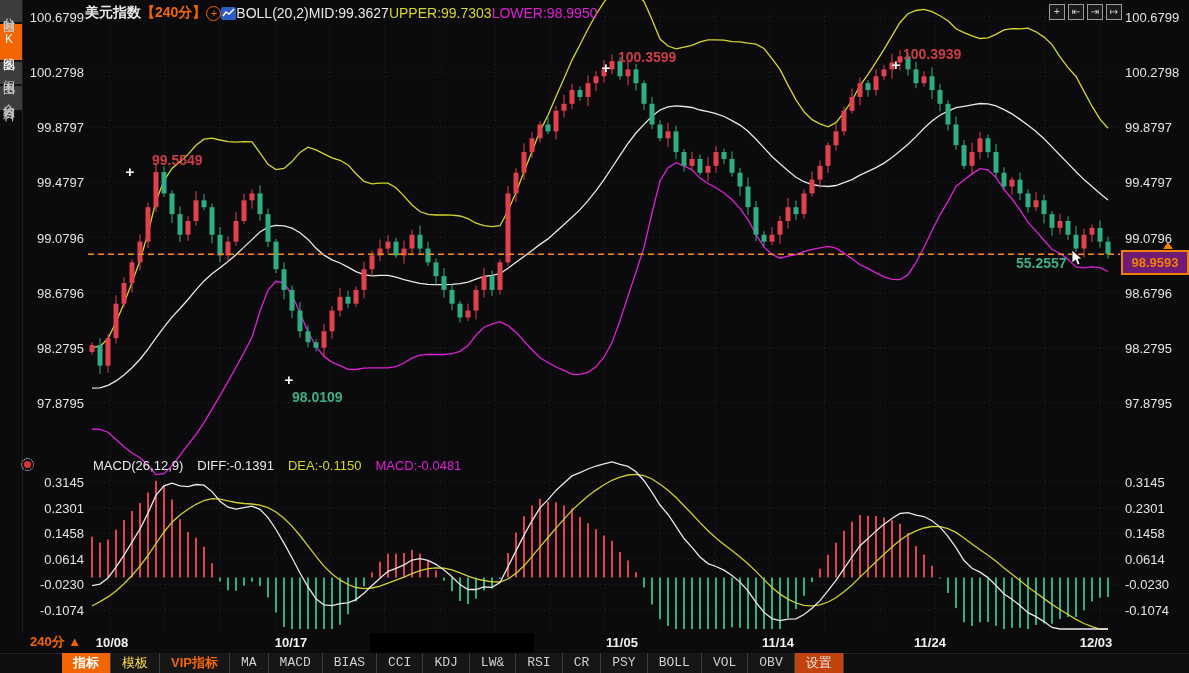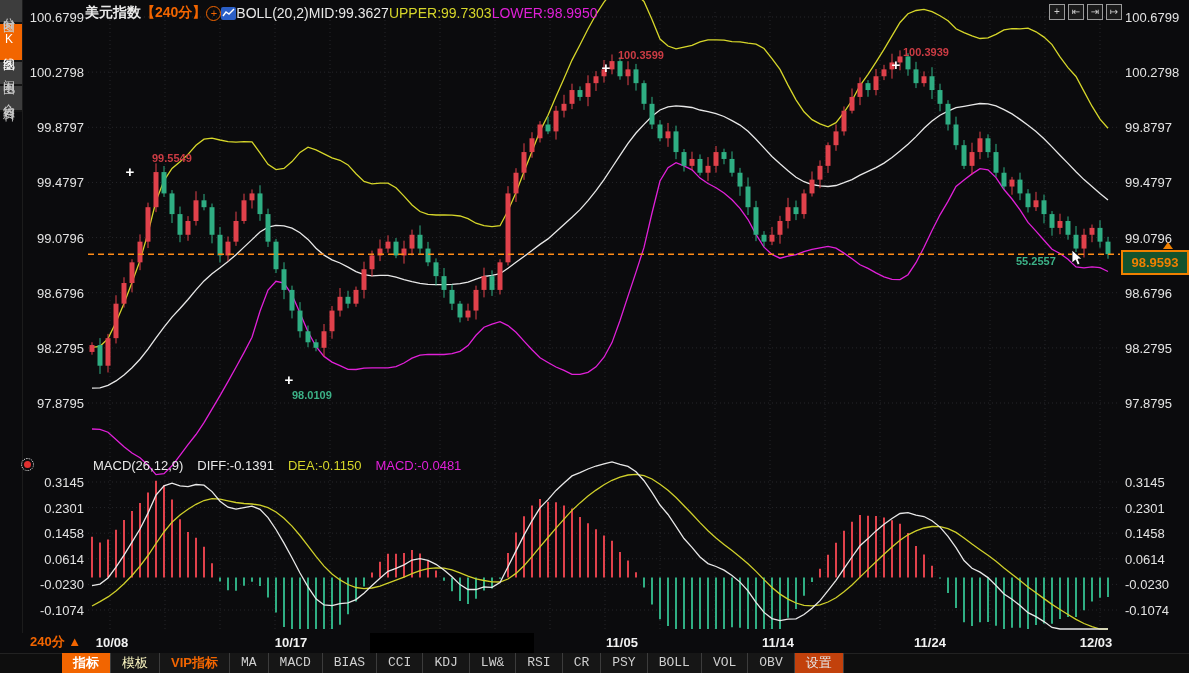--- a/index.html
+++ b/index.html
@@ -28,34 +28,34 @@
   .hicon{width:14px;height:14px;border:1px solid #9a9a9a;background:#1a1a1a;color:#cfcfcf;
          font-size:10px;line-height:13px;text-align:center;cursor:pointer;}
   
   .ax-left{position:absolute;left:24px;width:62px;top:0;height:673px;}
   .ax-right{position:absolute;left:1125px;width:62px;top:0;height:673px;}
   .ax-lab{position:absolute;font-size:13px;color:#e3e3e3;transform:translateY(-50%);}
   .ax-left .ax-lab{right:2px;text-align:right;}
   
   #macd-hdr{position:absolute;left:93px;top:458px;display:flex;gap:14px;font-size:13px;white-space:nowrap;z-index:5;}
   
-  .ann{position:absolute;font-size:11px;font-weight:bold;z-index:6;white-space:nowrap;}
+  .ann{position:absolute;font-size:14px;font-weight:bold;z-index:6;white-space:nowrap;}
   .cross{position:absolute;color:#fff;font-size:15px;font-weight:bold;z-index:6;transform:translate(-50%,-55%);}
   
-  #price-box{position:absolute;left:1121px;width:64px;height:21px;border:2px solid #f08000;background:#14532d;
+  #price-box{position:absolute;left:1121px;width:64px;height:21px;border:2px solid #f08000;background:#701a75;
              color:#f08000;font-size:13px;font-weight:bold;text-align:center;line-height:21px;z-index:7;}
   #price-arrow{position:absolute;width:0;height:0;border-left:5px solid transparent;border-right:5px solid transparent;
                border-bottom:7px solid #f08000;z-index:7;}
   
   #daterow{position:absolute;left:0;top:633px;width:1189px;height:20px;background:#0b0b0d;z-index:4;}
   #period-tag{position:absolute;left:30px;top:0;color:#f26500;font-size:13px;font-weight:bold;}
   .date-lab{position:absolute;top:2px;transform:translateX(-50%);color:#f2f2f2;font-size:13px;font-weight:bold;}
   #blackbox{position:absolute;left:370px;top:0px;width:164px;height:20px;background:#000;}
   #toolbar{position:absolute;left:62px;top:653px;height:20px;display:flex;z-index:5;}
-  .tb-tab{height:20px;line-height:20px;padding:0 11px;font-size:13px;background:#161616;color:#fef9c3;
+  .tb-tab{height:20px;line-height:20px;padding:0 11px;font-size:13px;background:#161616;color:#fde047;
           border-right:1px solid #3c3c3c;cursor:pointer;white-space:nowrap;}
   .tb-tab.mono{font-family:"Liberation Mono","DejaVu Sans Mono",monospace;color:#cfcfcf;}
   .tb-tab.active{background:#f26500;color:#fff;font-weight:bold;}
   .tb-tab.vip{color:#f26500;font-weight:bold;}
   .tb-tab.settings{background:#c2410c;color:#e5e5e5;}
   #toolbar-row-bg{position:absolute;left:0;top:653px;width:1189px;height:20px;background:#0e0e0e;border-top:1px solid #222;}
   
   #watermark{position:absolute;left:1063px;top:615px;font-size:31px;color:rgba(235,235,235,0.92);
              letter-spacing:1px;z-index:8;text-shadow:1px 1px 2px #000;}
   

